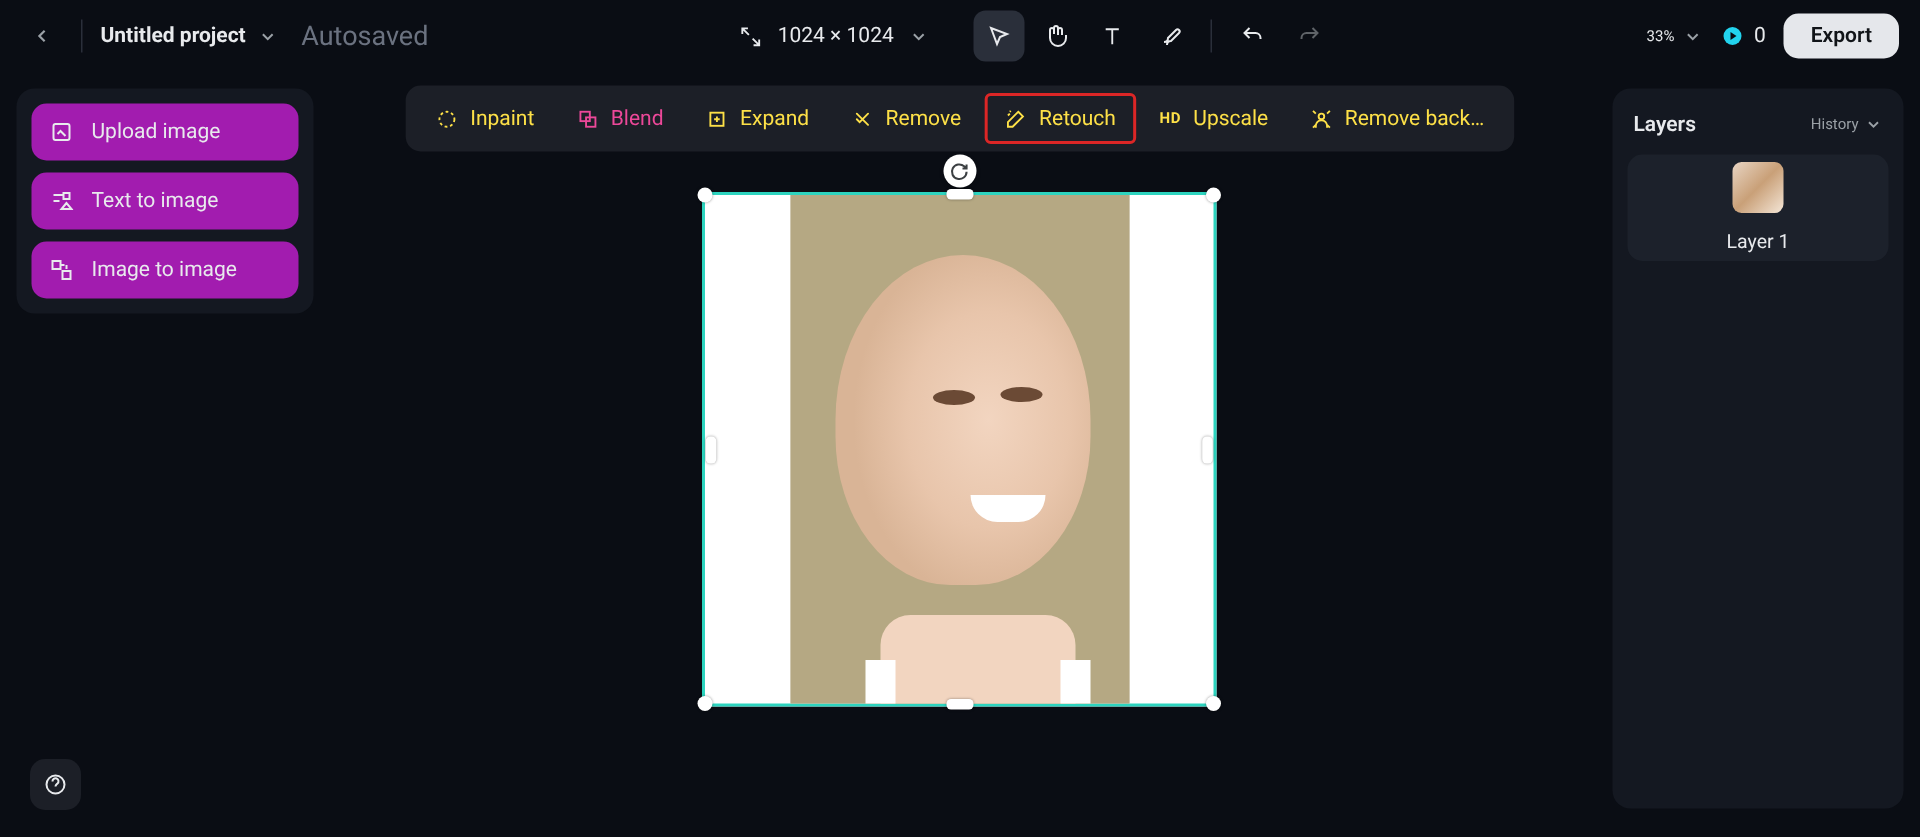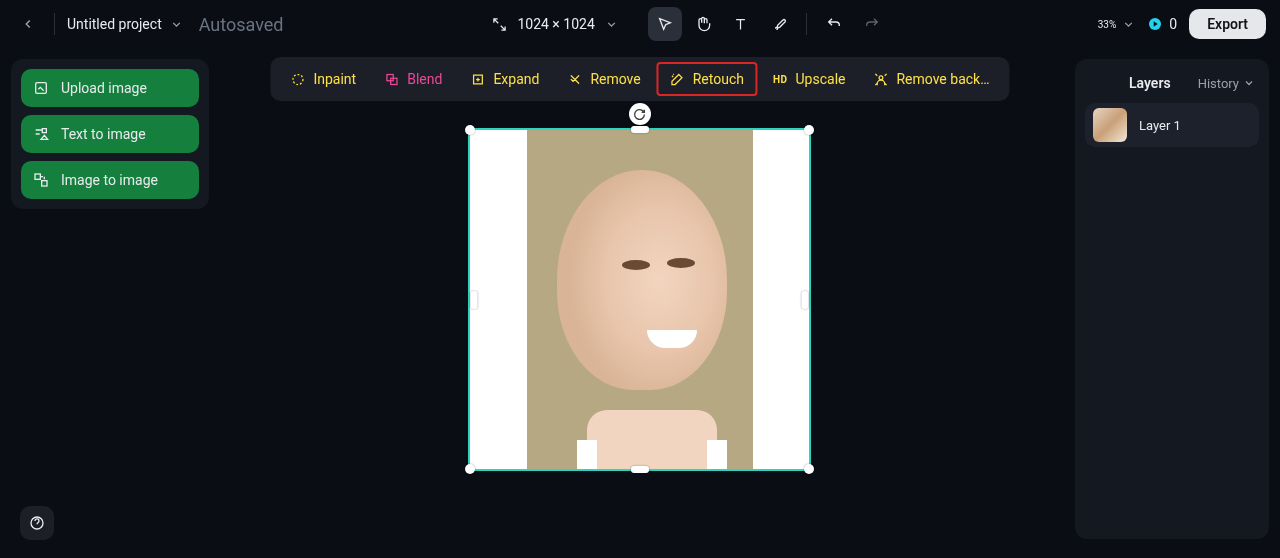--- a/index.html
+++ b/index.html
@@ -1,21 +1,21 @@
 <!DOCTYPE html>
 <html><head>
   <meta charset="utf-8">
   <style>
     * { margin: 0; padding: 0; box-sizing: border-box; font-family: -apple-system, BlinkMacSystemFont, 'Segoe UI', Roboto, sans-serif; }
     body { background: #0a0d14; color: #e8eaed; width: 1280px; height: 558px; overflow: hidden; position: relative; }
     
     .topbar { height: 48px; display: flex; align-items: center; padding: 0 14px; gap: 12px; }
     .tb-back { width: 28px; height: 28px; display: flex; align-items: center; justify-content: center; border-radius: 6px; color: #9aa0a6; cursor: pointer; }
     .tb-sep { width: 1px; height: 22px; background: #2a2f3a; }
-    .tb-title { display: flex; align-items: center; gap: 8px; color: #e8eaed; font-size: 14px; font-weight: 400; }
+    .tb-title { display: flex; align-items: center; gap: 8px; color: #e8eaed; font-size: 14px; font-weight: 700; }
     .tb-chev { color: #9aa0a6; }
     .tb-autosaved { color: #6b7280; font-size: 18px; margin-left: 4px; }
     .tb-spacer { flex: 1; }
     .tb-size { display: flex; align-items: center; gap: 10px; font-size: 14px; color: #e8eaed; }
     .tb-tools { display: flex; align-items: center; gap: 4px; margin-left: 18px; }
     .tb-tool { width: 34px; height: 34px; display: flex; align-items: center; justify-content: center; border-radius: 8px; color: #e8eaed; cursor: pointer; }
     .tb-tool.active { background: #2a2f3a; }
     .tb-tool.dim { color: #5f6368; }
     .tb-zoom { display: flex; align-items: center; gap: 6px; font-size: 10px; }
     .tb-credits { display: flex; align-items: center; gap: 6px; font-size: 14px; }
@@ -23,28 +23,28 @@
     .tb-export { background: #e5e7eb; color: #111418; border: none; padding: 7px 18px; border-radius: 10px; font-size: 14px; font-weight: 600; cursor: pointer; }
     
     .action-bar { position: absolute; top: 57px; left: 50%; transform: translateX(-50%); background: #1c1f27; border-radius: 10px; display: flex; align-items: center; padding: 5px 8px; gap: 4px; }
     .action-btn { display: flex; align-items: center; gap: 8px; padding: 8px 12px; border-radius: 8px; font-size: 14px; color: #fde047; cursor: pointer; white-space: nowrap; }
     .action-btn.disabled { color: #ec4899; }
     .action-btn.highlighted { border: 2px solid #dc2626; border-radius: 4px; padding: 7px 11px; }
     .action-btn svg { flex-shrink: 0; }
     
     .sidebar-left { position: absolute; top: 59px; left: 11px; width: 198px; background: #141821; border-radius: 12px; padding: 10px; }
     .sl-header { display: flex; align-items: center; gap: 10px; padding: 8px 6px 12px; font-size: 14px; font-weight: 600; }
-    .sl-btn { display: flex; align-items: center; gap: 12px; background: #15803d; padding: 11px 12px; border-radius: 10px; margin-bottom: 8px; font-size: 14px; cursor: pointer; }
+    .sl-btn { display: flex; align-items: center; gap: 12px; background: #a21caf; padding: 11px 12px; border-radius: 10px; margin-bottom: 8px; font-size: 14px; cursor: pointer; }
     .sl-btn:last-child { margin-bottom: 0; }
     
     .panel-right { position: absolute; top: 59px; right: 11px; width: 194px; background: #141821; border-radius: 12px; padding: 10px 10px 14px; height: 480px; }
     .pr-header { display: flex; align-items: center; justify-content: space-between; padding: 6px 4px 12px; }
-    .pr-title { font-size: 14px; font-weight: 600; margin-left: 40px; }
-    .pr-history { display: flex; align-items: center; gap: 4px; color: #9aa0a6; font-size: 13px; cursor: pointer; }
-    .pr-layer { display: flex; align-items: center; gap: 12px; background: #23283490; padding: 5px 8px; border-radius: 10px; cursor: pointer; }
+    .pr-title { font-size: 14px; font-weight: 600; }
+    .pr-history { display: flex; align-items: center; gap: 4px; color: #9aa0a6; font-size: 10px; cursor: pointer; }
+    .pr-layer { display: flex; align-items: center; gap: 12px; background: #23283490; padding: 5px 8px; border-radius: 10px; cursor: pointer; flex-direction: column; }
     .pr-thumb { width: 34px; height: 34px; border-radius: 6px; background: linear-gradient(135deg,#e8d5c4 0%,#c9a078 50%,#f4e6d7 100%); }
     .pr-layer-name { font-size: 13px; }
     
     .canvas-wrap { position: absolute; top: 128px; left: 468px; width: 343px; height: 343px; border: 2px solid #2dd4bf; background: #fff; }
     .canvas-img { position: absolute; top: 0; left: 57px; width: 226px; height: 339px; background: #b5a883; overflow: hidden; }
     .face { position: absolute; top: 40px; left: 30px; width: 170px; height: 220px; background: radial-gradient(ellipse 90px 120px at 60% 50%, #f2d5c0 0%, #e8c5ab 60%, #d9b496 100%); border-radius: 50% 50% 45% 45%; }
     .hair { position: absolute; top: -10px; left: -20px; width: 210px; height: 360px; background: linear-gradient(180deg,#5a3f2e 0%,#6b4a35 40%,#7a5640 100%); border-radius: 50% 50% 0 0; z-index: -1; }
     .handle { position: absolute; width: 10px; height: 10px; background: #fff; border-radius: 50%; box-shadow: 0 0 2px rgba(0,0,0,0.4); }
     .handle-tl { top: -5px; left: -5px; }
     .handle-tr { top: -5px; right: -5px; }

